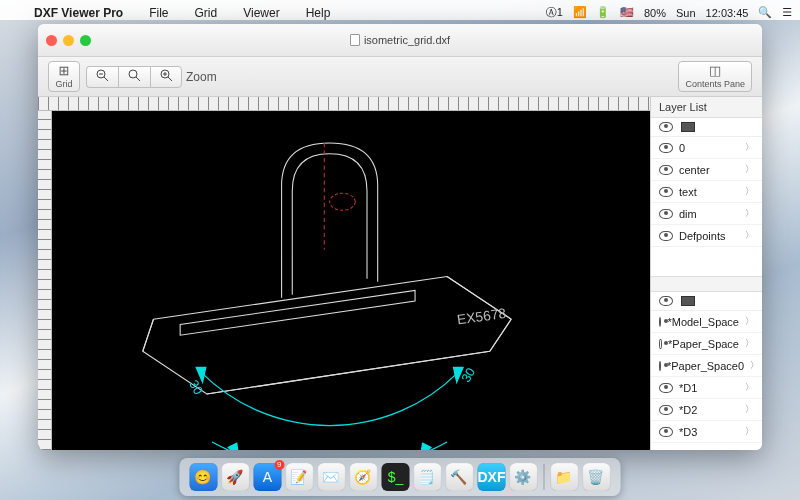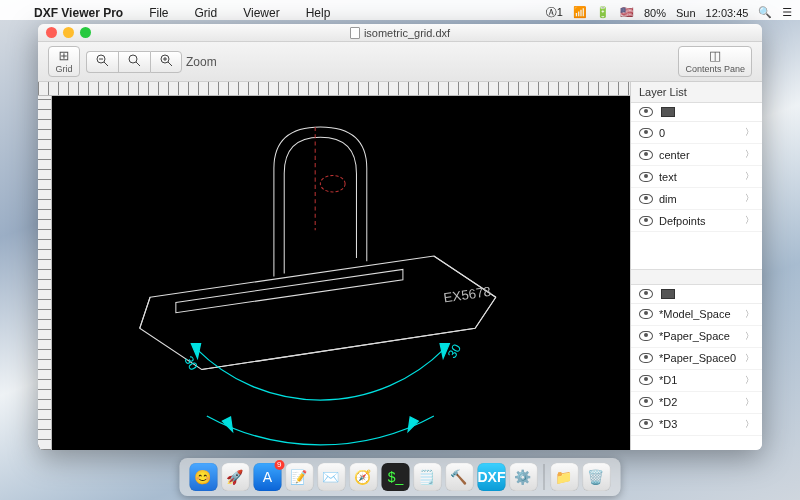--- a/index.html
+++ b/index.html
@@ -2,21 +2,21 @@
 <html><head>
 <meta charset="utf-8">
 <style>
 *{margin:0;padding:0;box-sizing:border-box;font-family:-apple-system,"Helvetica Neue",Arial,sans-serif;}
 body{width:800px;height:500px;overflow:hidden;background:linear-gradient(160deg,#d8dde3 0%,#9baec5 30%,#eef2f5 50%,#a8bcd0 70%,#cfd6de 100%);position:relative;}
 .menubar{height:20px;background:rgba(255,255,255,.95);display:flex;align-items:flex-end;font-size:12px;padding:0 8px;gap:26px;color:#222;}
 .menubar .right{margin-left:auto;display:flex;gap:10px;align-items:center;font-size:11px;}
 .menubar .apple{font-size:13px}
 .menubar .bold{font-weight:600}
 .window{position:absolute;top:24px;left:38px;right:38px;bottom:50px;background:#ececec;border-radius:6px;box-shadow:0 8px 30px rgba(0,0,0,.35);display:flex;flex-direction:column;overflow:hidden;}
-.titlebar{height:18px;display:flex;align-items:center;justify-content:center;font-size:11px;color:#444;position:relative;border-bottom:1px solid #d0d0d0;background:linear-gradient(#fafafa,#e8e8e8);}
+.titlebar{height:33px;display:flex;align-items:center;justify-content:center;font-size:11px;color:#444;position:relative;border-bottom:1px solid #d0d0d0;background:linear-gradient(#fafafa,#e8e8e8);}
 .traffic{position:absolute;left:8px;display:flex;gap:6px;}
 .tl{width:11px;height:11px;border-radius:50%;}.r{background:#ff5f56}.y{background:#ffbd2e}.g{background:#27c93f}
 .titlebar .doc{display:flex;align-items:center;gap:4px}
 .doc-icon{width:10px;height:12px;background:#fff;border:1px solid #999;border-radius:1px}
 .toolbar{height:40px;display:flex;align-items:center;padding:0 10px;gap:6px;border-bottom:1px solid #cfcfcf;background:linear-gradient(#f4f4f4,#e6e6e6);}
 .tbtn{display:flex;flex-direction:column;align-items:center;font-size:9px;color:#555;gap:1px;padding:2px 6px;border:1px solid #bfbfbf;border-radius:4px;background:linear-gradient(#fff,#eaeaea);cursor:pointer;min-width:32px}
 .tbtn .ic{font-size:13px;line-height:14px}
 .tgroup{display:flex;gap:0}
 .tgroup .tbtn{border-radius:0;border-right:none}
 .tgroup .tbtn:first-child{border-radius:4px 0 0 4px}
@@ -24,21 +24,21 @@
 .toolbar .spacer{flex:1}
 .content{flex:1;display:flex;min-height:0}
 .canvas-wrap{flex:1;position:relative;background:#000;display:flex;flex-direction:column}
 .ruler-h{height:14px;background:#f0f0f0;border-bottom:1px solid #bbb;position:relative;overflow:hidden}
 .ruler-h::before{content:"";position:absolute;inset:0;background:repeating-linear-gradient(90deg,#888 0 1px,transparent 1px 10px)}
 .canvas-row{flex:1;display:flex;min-height:0}
 .ruler-v{width:14px;background:#f0f0f0;border-right:1px solid #bbb;position:relative}
 .ruler-v::before{content:"";position:absolute;inset:0;background:repeating-linear-gradient(0deg,#888 0 1px,transparent 1px 10px)}
 .canvas{flex:1;background:#000;position:relative}
 .canvas svg{position:absolute;inset:0}
-.sidepanel{width:132px;background:#fff;display:flex;flex-direction:column;font-size:11px;color:#222;border-left:1px solid #cfcfcf}
+.sidepanel{width:112px;background:#fff;display:flex;flex-direction:column;font-size:11px;color:#222;border-left:1px solid #cfcfcf}
 .panel-head{padding:4px 8px;font-size:11px;color:#333;background:#f4f4f4;border-bottom:1px solid #ddd}
 .panel-tools{display:flex;gap:8px;padding:4px 8px;border-bottom:1px solid #eee;align-items:center}
 .eye{width:14px;height:10px;border:1px solid #555;border-radius:50%/60%;position:relative}
 .eye::after{content:"";position:absolute;top:1px;left:4px;width:4px;height:4px;background:#555;border-radius:50%}
 .swatch{width:14px;height:10px;background:#555;border:1px solid #333}
 .row{display:flex;align-items:center;gap:6px;padding:4px 8px;border-bottom:1px solid #f2f2f2;cursor:pointer}
 .row .chev{font-size:9px;color:#777;margin-left:auto}
 .panel-body{flex:1;overflow:auto}
 .sep{height:16px;background:#f4f4f4;border-top:1px solid #ddd;border-bottom:1px solid #ddd}
 .dock{position:absolute;bottom:4px;left:50%;transform:translateX(-50%);height:38px;background:rgba(230,230,230,.55);border-radius:8px;padding:4px 10px;display:flex;gap:4px;align-items:center;backdrop-filter:blur(6px);box-shadow:0 2px 8px rgba(0,0,0,.3)}

